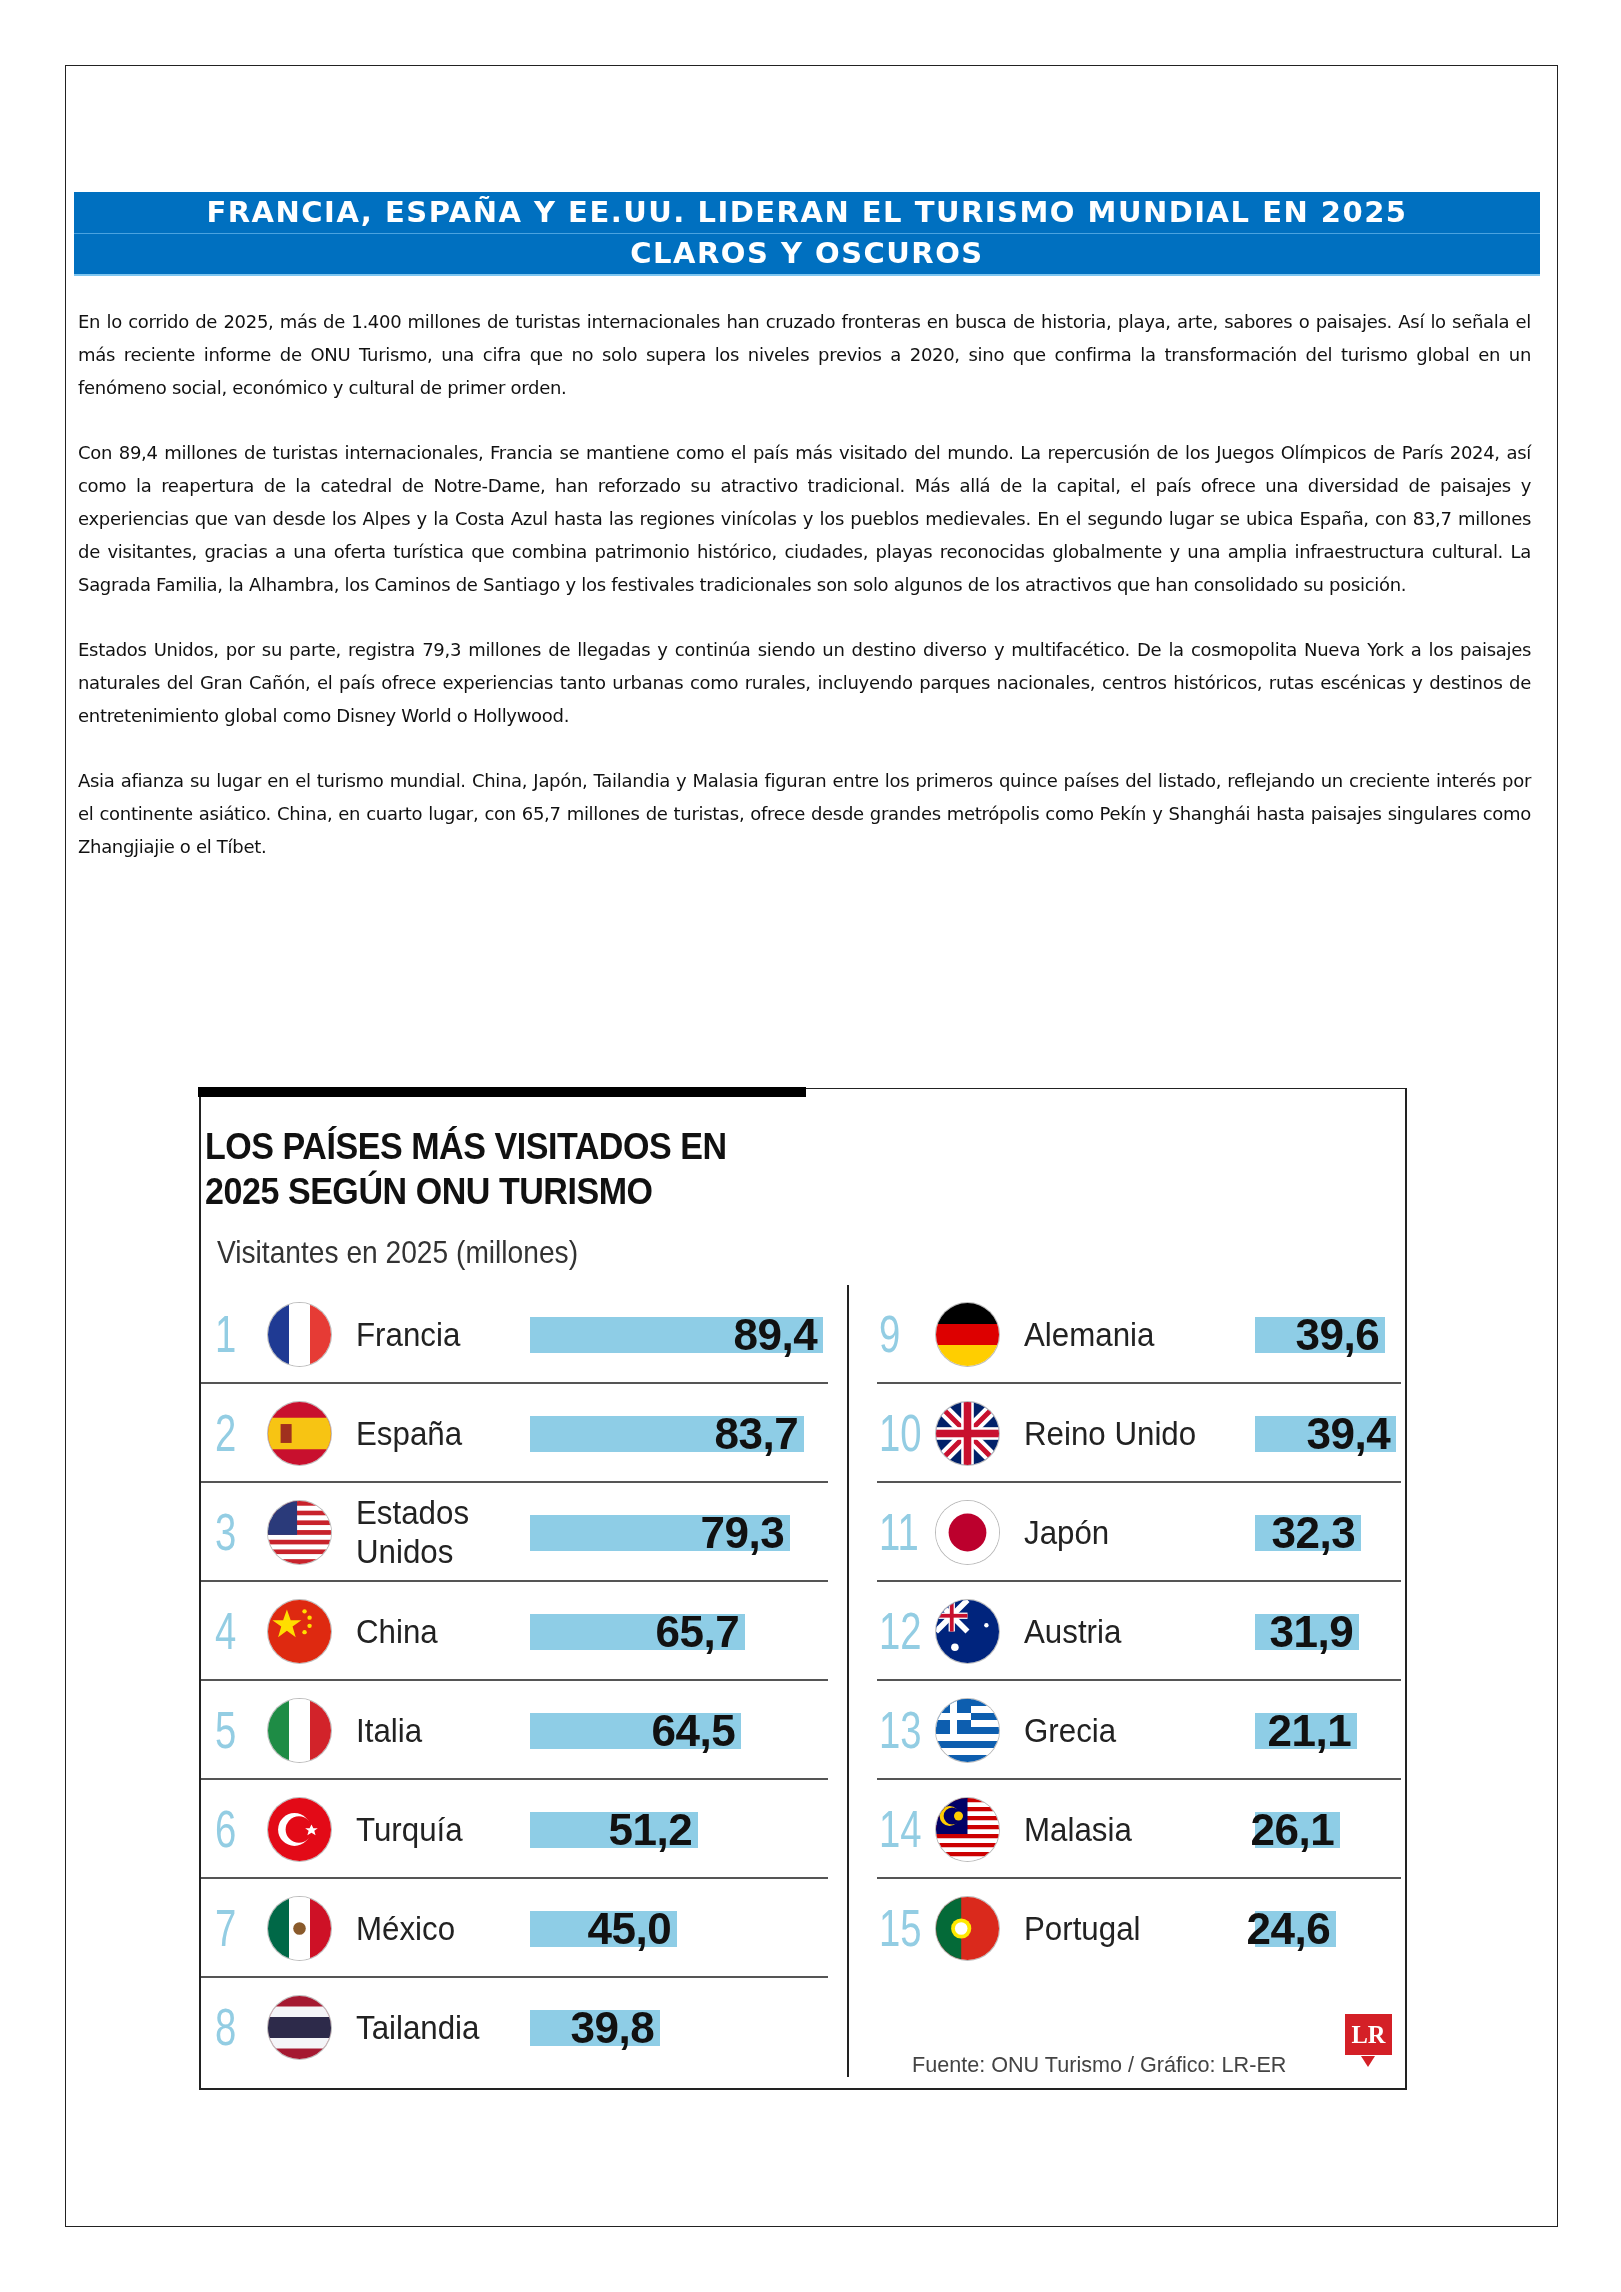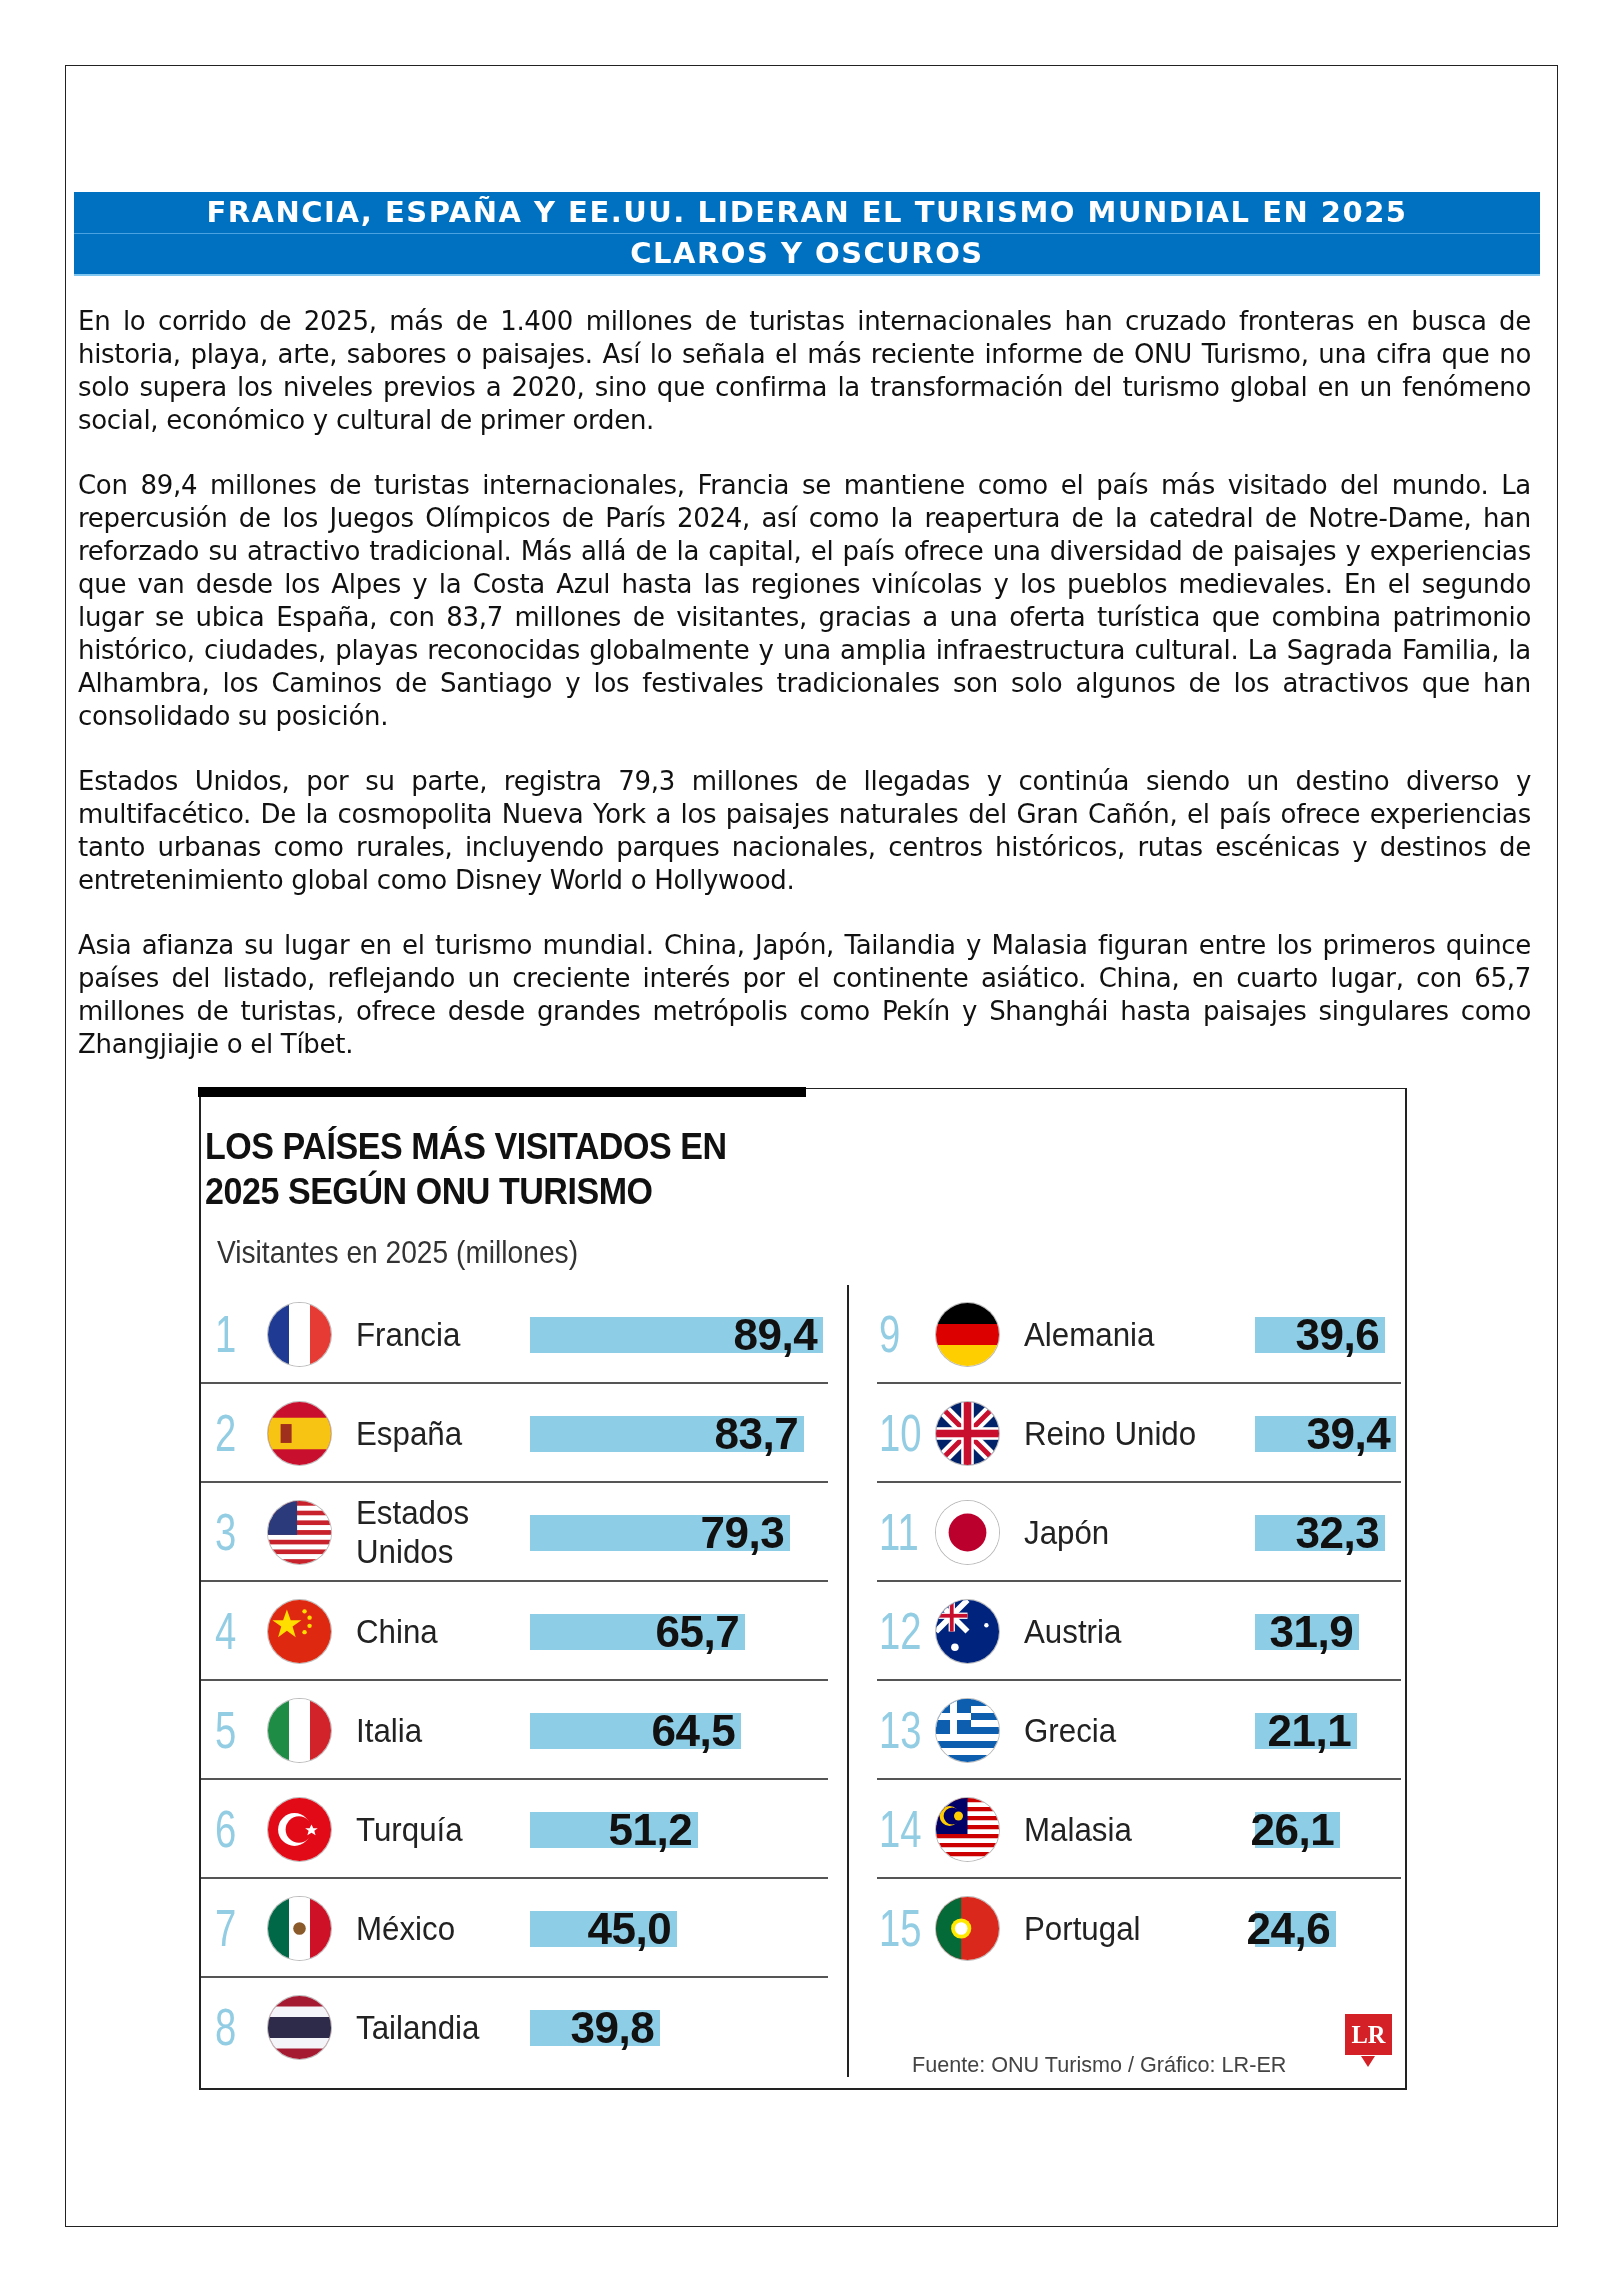--- a/index.html
+++ b/index.html
@@ -3,21 +3,21 @@
 <meta charset="utf-8">
 <style>
   html, body { margin: 0; padding: 0; background: #ffffff; }
   body { width: 1621px; height: 2293px; position: relative; overflow: hidden; font-family: "DejaVu Sans", "Liberation Sans", sans-serif; }
   .page-frame { position: absolute; left: 65px; top: 65px; width: 1493px; height: 2162px; border: 1.5px solid #222; box-sizing: border-box; }
   .header { position: absolute; left: 74px; top: 192px; width: 1466px; height: 82px; background: #0070c0; border-bottom: 2px solid #7fc6f0; }
   .header-row { position: absolute; left: 0; width: 100%; height: 41px; line-height: 41px; text-align: center; color: #ffffff; font-weight: bold; font-size: 29px; letter-spacing: 1.5px; font-family: "DejaVu Sans", sans-serif; }
   .header-row.r1 { top: 0; border-bottom: 1px solid #4aa3e0; }
   .header-row.r2 { top: 41px; }
   .article { position: absolute; left: 78px; top: 305px; width: 1453px; }
-  .para { margin: 0 0 32px 0; font-size: 26px; line-height: 33px; color: #111; text-align: justify; font-family: "DejaVu Sans", sans-serif; letter-spacing: -0.3px; }
+  .para { margin: 0 0 32px 0; font-size: 18px; line-height: 33px; color: #111; text-align: justify; font-family: "DejaVu Sans", sans-serif; letter-spacing: -0.3px; }
   .chart { position: absolute; left: 199px; top: 1088px; width: 1208px; height: 1002px; border: 2.9px solid #222; border-top: 1px solid #222; box-sizing: border-box; background: #fff; }
   .chart-topbar { position: absolute; left: -2.9px; top: -2px; width: 608px; height: 9.8px; background: #000; }
   .chart-title { position: absolute; left: 3.9px; top: 35px; font-family: "Liberation Sans", sans-serif; font-weight: bold; font-size: 37px; line-height: 45px; color: #111; letter-spacing: -0.5px; transform: scaleX(0.92); transform-origin: left; }
   .chart-subtitle { position: absolute; left: 15.7px; top: 145px; font-family: "Liberation Sans", sans-serif; font-size: 32px; color: #333; transform: scaleX(0.88); transform-origin: left; }
   .col-divider { position: absolute; left: 646px; top: 196px; width: 2px; height: 792px; background: #222; }
   .row { position: absolute; height: 99px; }
   .row .sep { position: absolute; left: 0; right: 0; bottom: 0; height: 2px; background: #555; }
   .rank { position: absolute; top: 21.6px; font-family: "Liberation Sans", sans-serif; font-size: 51px; color: #93cde3; transform: scaleX(0.75); transform-origin: left; line-height: 55px; }
   .flag { position: absolute; top: 17.6px; width: 63px; height: 63px; border-radius: 50%; overflow: hidden; box-shadow: 0 0 0 1px #bbb; }
   .flag svg { width: 63px; height: 63px; display: block; }
@@ -228,21 +228,21 @@
       </div>
       <div class="row" style="top: 394px; left: 676px; width: 524px;">
         <div class="rank" style="left: 2px;">11</div>
         <div class="flag" style="left: 59px;">
           <svg viewBox="0 0 10 10" preserveAspectRatio="none">
             <rect width="10" height="10" fill="#fff"></rect>
             <circle cx="5" cy="5" r="3" fill="#bc002d"></circle>
           </svg>
         </div>
         <div class="cname" style="left: 147px; top: 30px;">Japón</div>
-        <div class="bar" style="left: 378px; width: 106px; background: rgb(142, 205, 230); padding-left: 24px;">
+        <div class="bar" style="left: 378px; width: 106px; background: rgb(142, 205, 230);">
           <span class="bar-label">32,3</span>
         </div>
         <div class="sep"></div>
       </div>
       <div class="row" style="top: 493px; left: 676px; width: 524px;">
         <div class="rank" style="left: 2px;">12</div>
         <div class="flag" style="left: 59px;">
           <svg viewBox="0 0 10 10" preserveAspectRatio="none">
             <rect width="10" height="10" fill="#00247d"></rect>
             <rect width="5" height="5" fill="#00247d"></rect>

